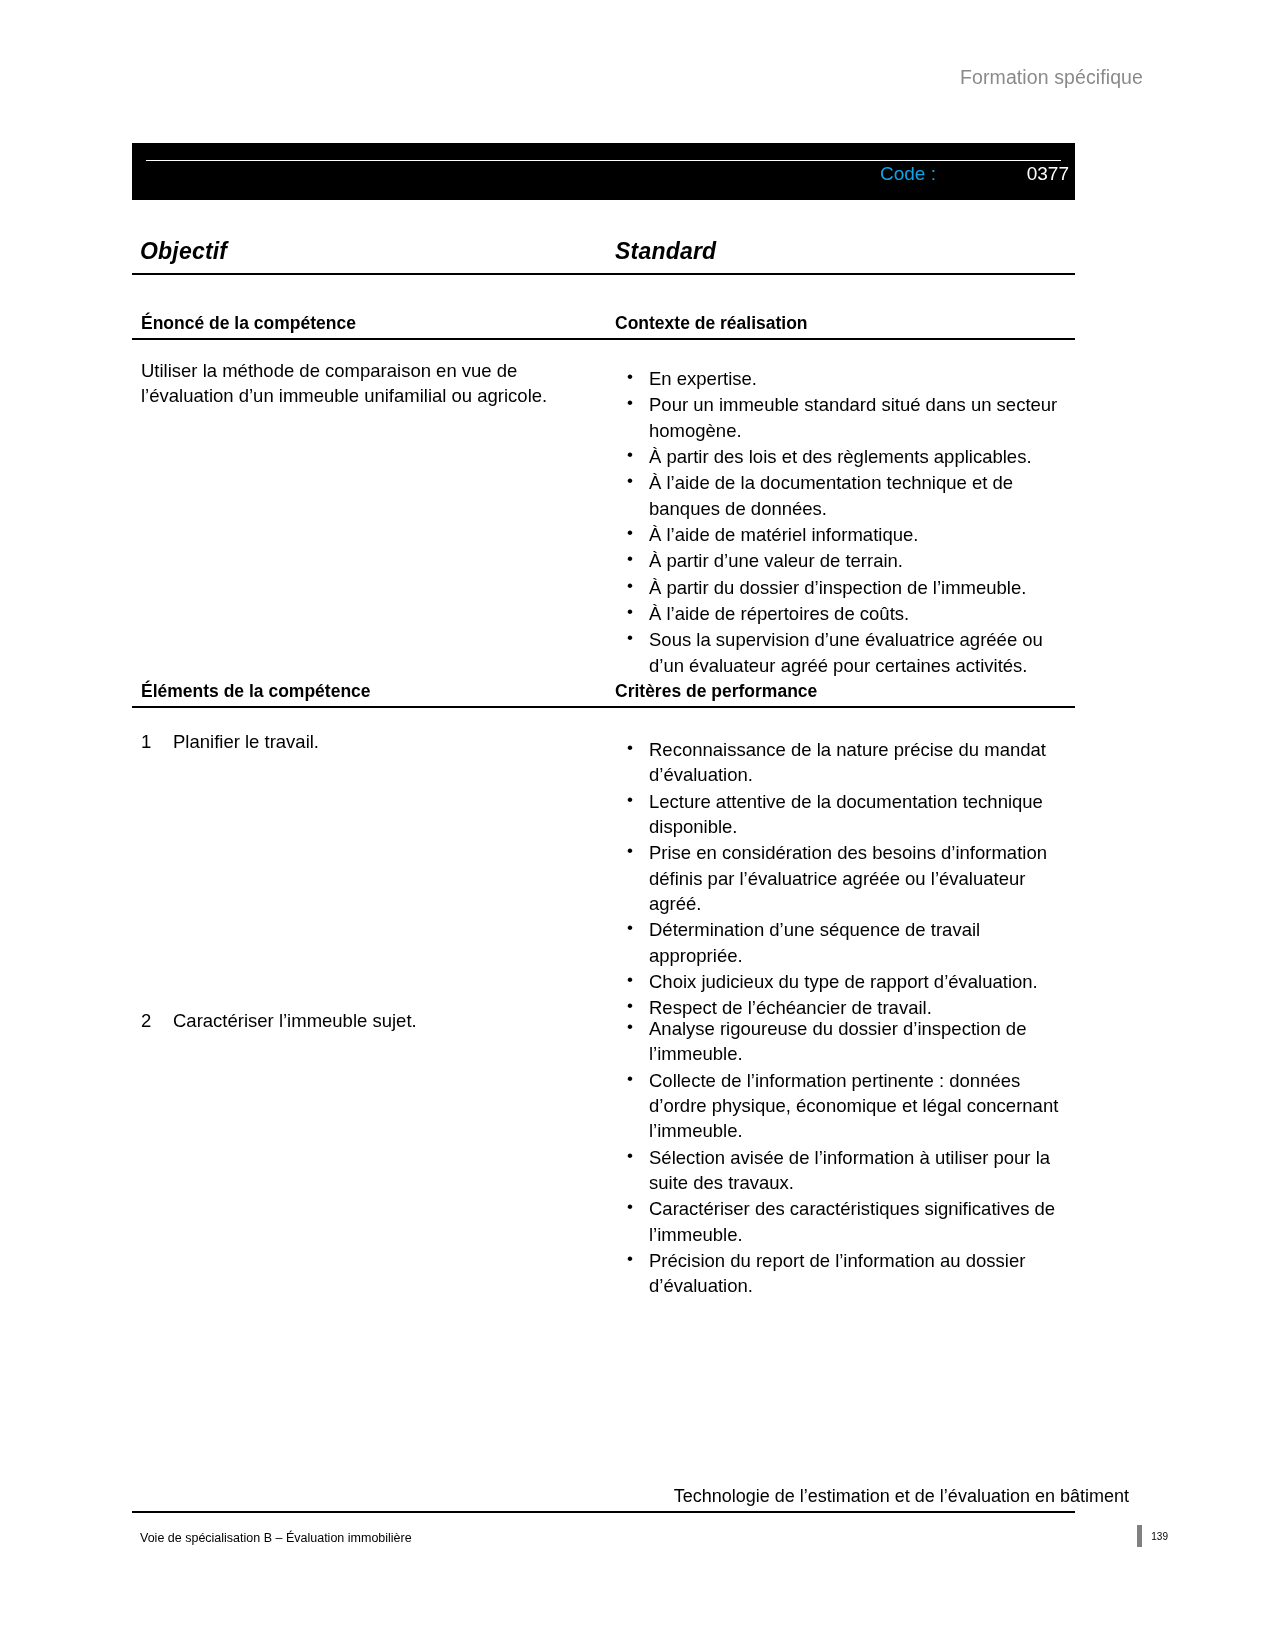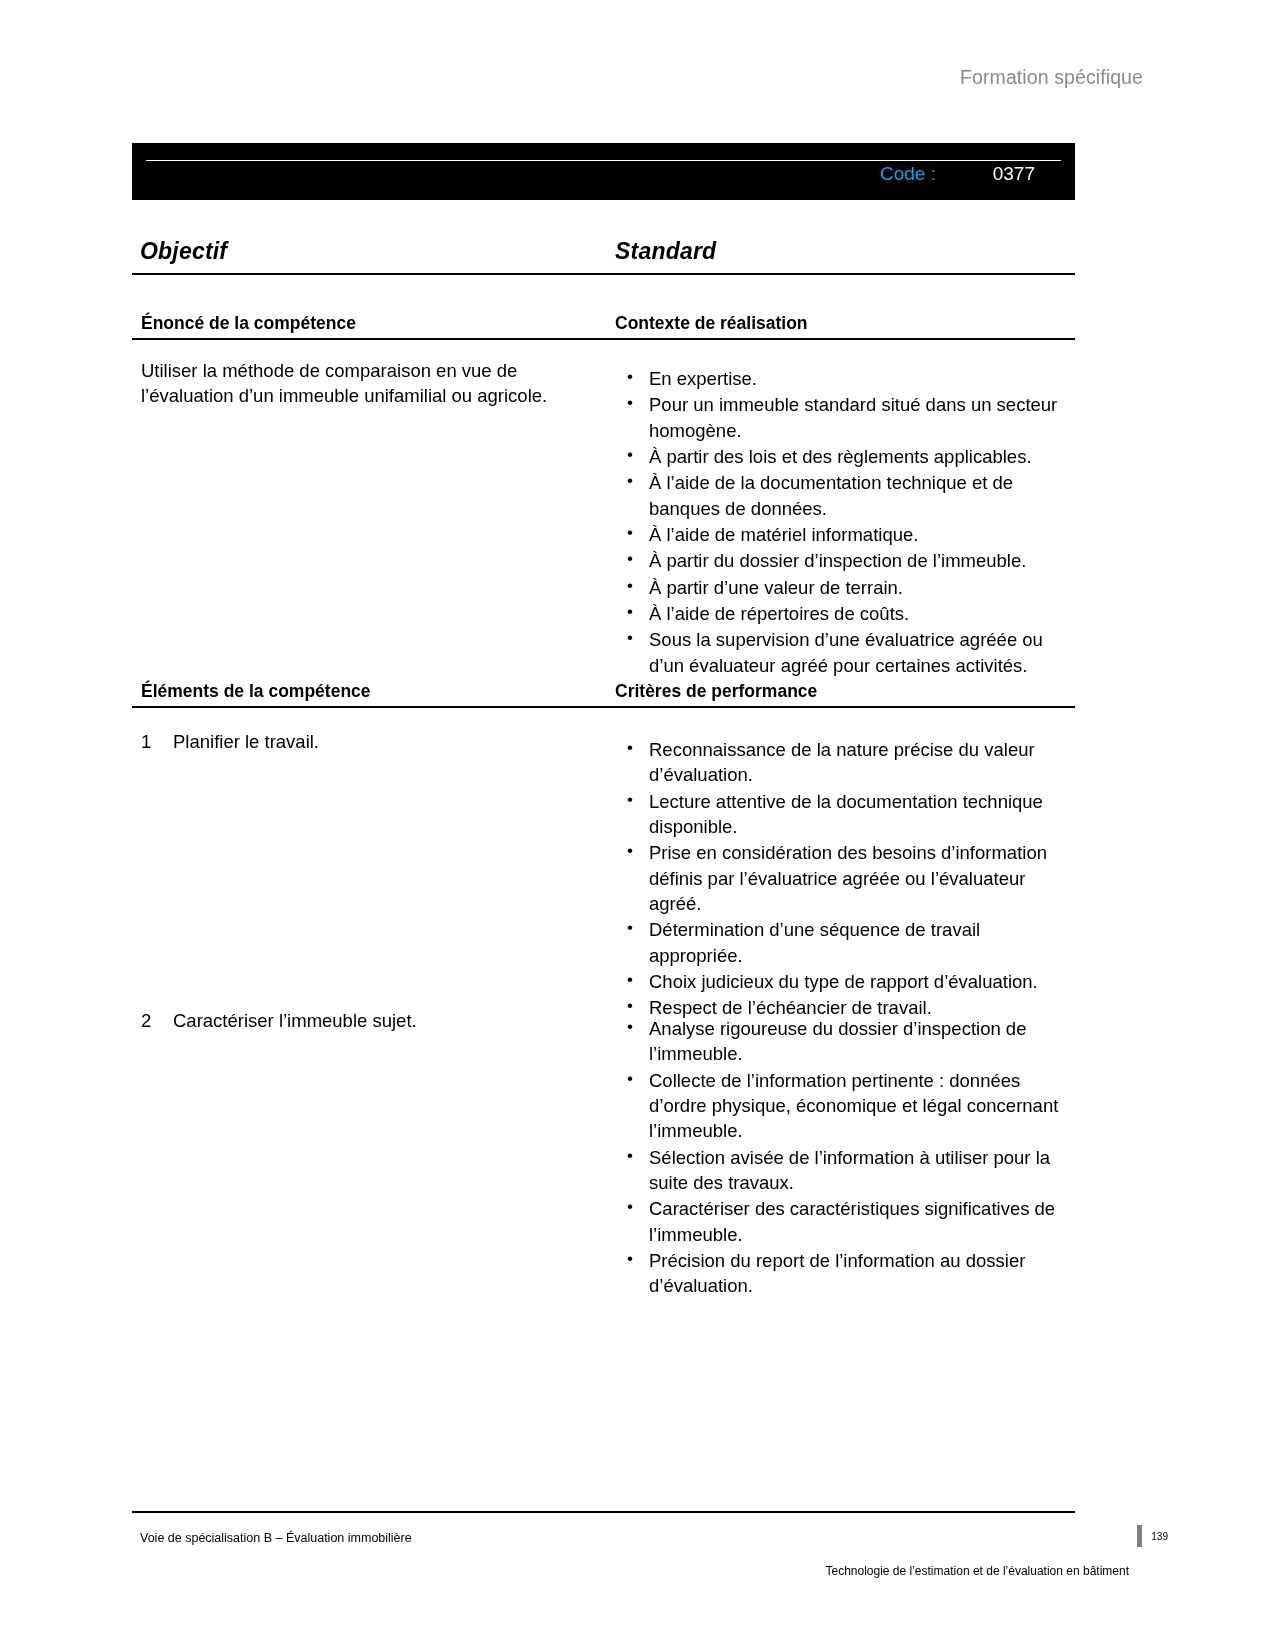--- a/index.html
+++ b/index.html
@@ -49,21 +49,21 @@
   }
   .code-bar .code-label {
     position: absolute;
     right: 139px;
     top: 20px;
     color: #0ea5e9;
     font-size: 19px;
   }
   .code-bar .code-value {
     position: absolute;
-    right: 40px;
+    right: 6px;
     top: 20px;
     color: #ffffff;
     font-size: 19px;
   }
 
   .titles {
     position: absolute;
     left: 132px;
     top: 238px;
     width: 943px;
@@ -177,22 +177,22 @@
   }
   .footer-left {
     position: absolute;
     left: 140px;
     top: 1531px;
     font-size: 12.5px;
   }
   .footer-right {
     position: absolute;
     right: 146px;
-    top: 1564px;
-    font-size: 12px;
+    top: 1486px;
+    font-size: 18px;
     text-align: center;
   }
   .footer-page {
     position: absolute;
     right: 107px;
     top: 1531px;
     font-size: 10px;
   }
   .footer-sep {
     position: absolute;
@@ -230,22 +230,22 @@
 
   <div class="block" style="top:358px;">
     <div class="col-left">Utiliser la méthode de comparaison en vue de l’évaluation d’un immeuble unifamilial ou agricole.</div>
     <div class="col-right">
       <ul class="bullets">
         <li>En expertise.</li>
         <li>Pour un immeuble standard situé dans un secteur homogène.</li>
         <li>À partir des lois et des règlements applicables.</li>
         <li>À l’aide de la documentation technique et de banques de données.</li>
         <li>À l’aide de matériel informatique.</li>
+        <li>À partir d’une valeur de terrain.</li>
         <li>À partir du dossier d’inspection de l’immeuble.</li>
-        <li>À partir d’une valeur de terrain.</li>
         <li>À l’aide de répertoires de coûts.</li>
         <li>Sous la supervision d’une évaluatrice agréée ou d’un évaluateur agréé pour certaines activités.</li>
       </ul>
     </div>
   </div>
 
   <div class="sec-head" style="top:681px;">
     <div class="h-left">Éléments de la compétence</div>
     <div class="h-right">Critères de performance</div>
     <div class="under"></div>
@@ -253,21 +253,21 @@
 
   <div class="block" style="top:729px;">
     <div class="col-left">
       <div class="elem-row">
         <span class="num">1</span>
         <span class="txt">Planifier le travail.</span>
       </div>
     </div>
     <div class="col-right">
       <ul class="bullets">
-        <li>Reconnaissance de la nature précise du valeur d’évaluation.</li>
+        <li>Reconnaissance de la nature précise du mandat d’évaluation.</li>
         <li>Lecture attentive de la documentation technique disponible.</li>
         <li>Prise en considération des besoins d’information définis par l’évaluatrice agréée ou l’évaluateur agréé.</li>
         <li>Détermination d’une séquence de travail appropriée.</li>
         <li>Choix judicieux du type de rapport d’évaluation.</li>
         <li>Respect de l’échéancier de travail.</li>
       </ul>
     </div>
   </div>
 
   <div class="block" style="top:1008px;">

